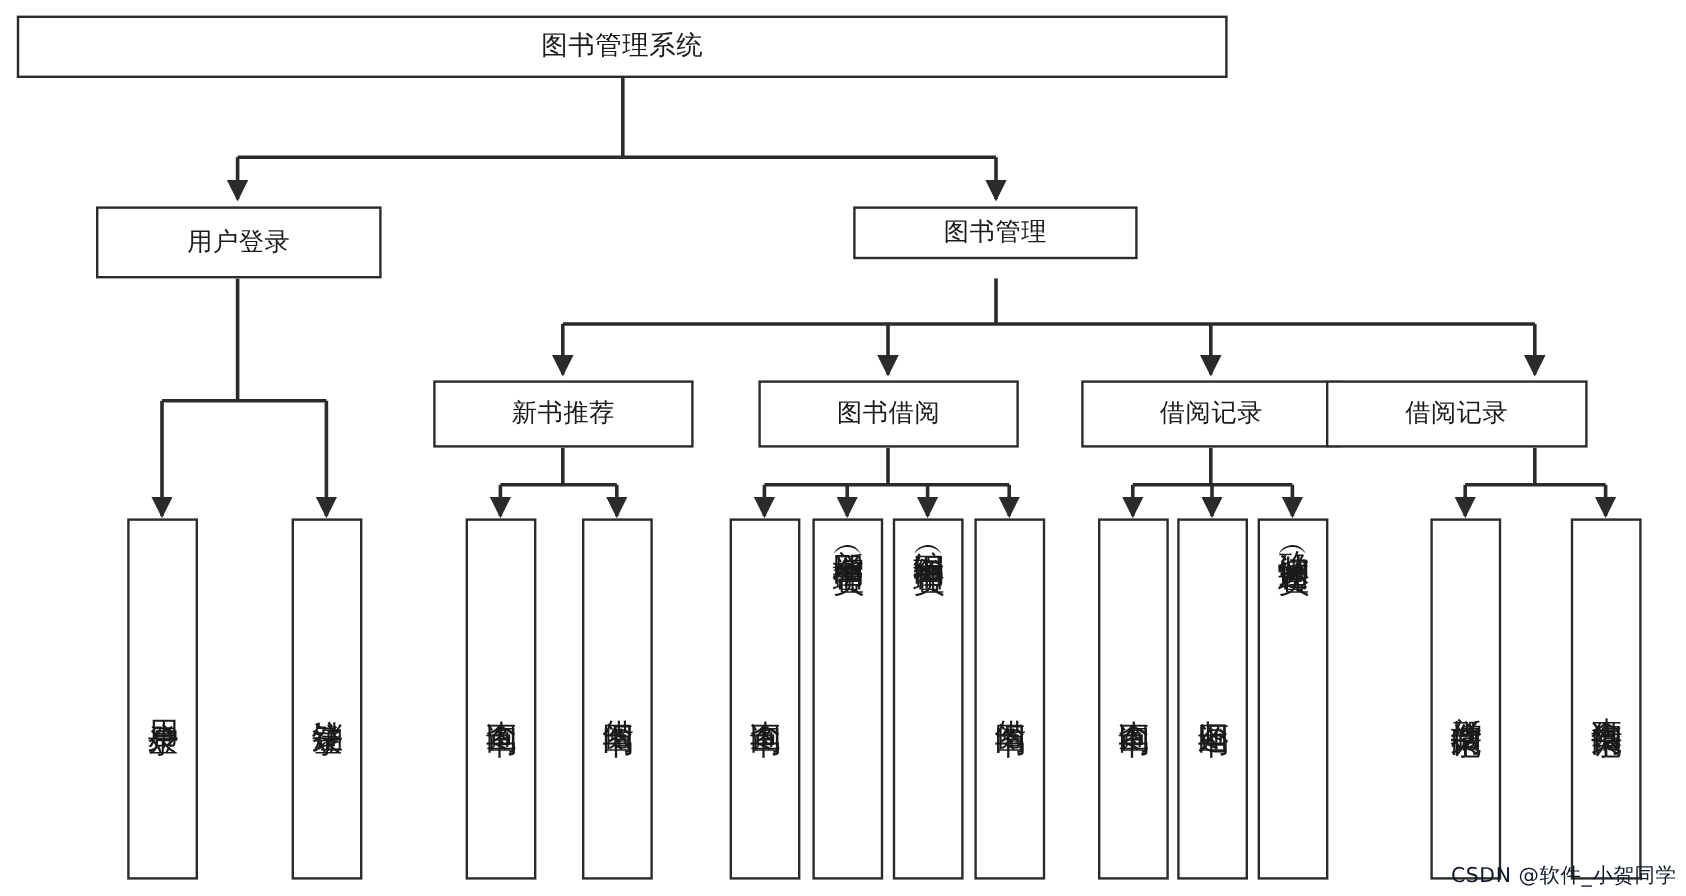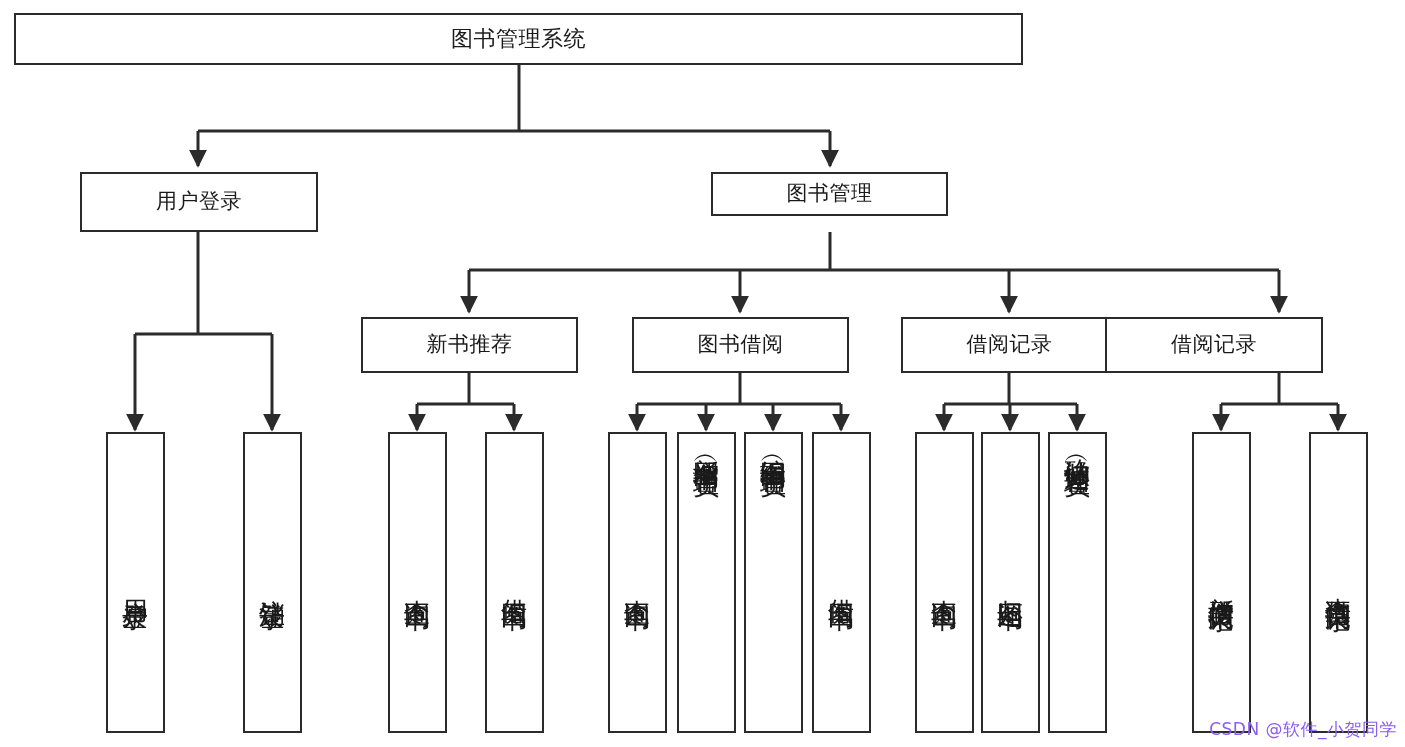--- a/index.html
+++ b/index.html
@@ -65,21 +65,21 @@
     align-items: flex-start;
   }
   .v-node.top-align .node-label {
     padding-top: 4px;
   }
   #watermark {
     position: absolute;
     right: 8px;
     bottom: 6px;
     font-size: 17px;
-    color: #8b5cf6;
+    color: #0f172a;
     letter-spacing: 0.5px;
     white-space: nowrap;
     font-family: "DejaVu Sans", "Liberation Sans", sans-serif;
   }
 </style>
 </head>
 <body>
 
 <div id="canvas">
 

